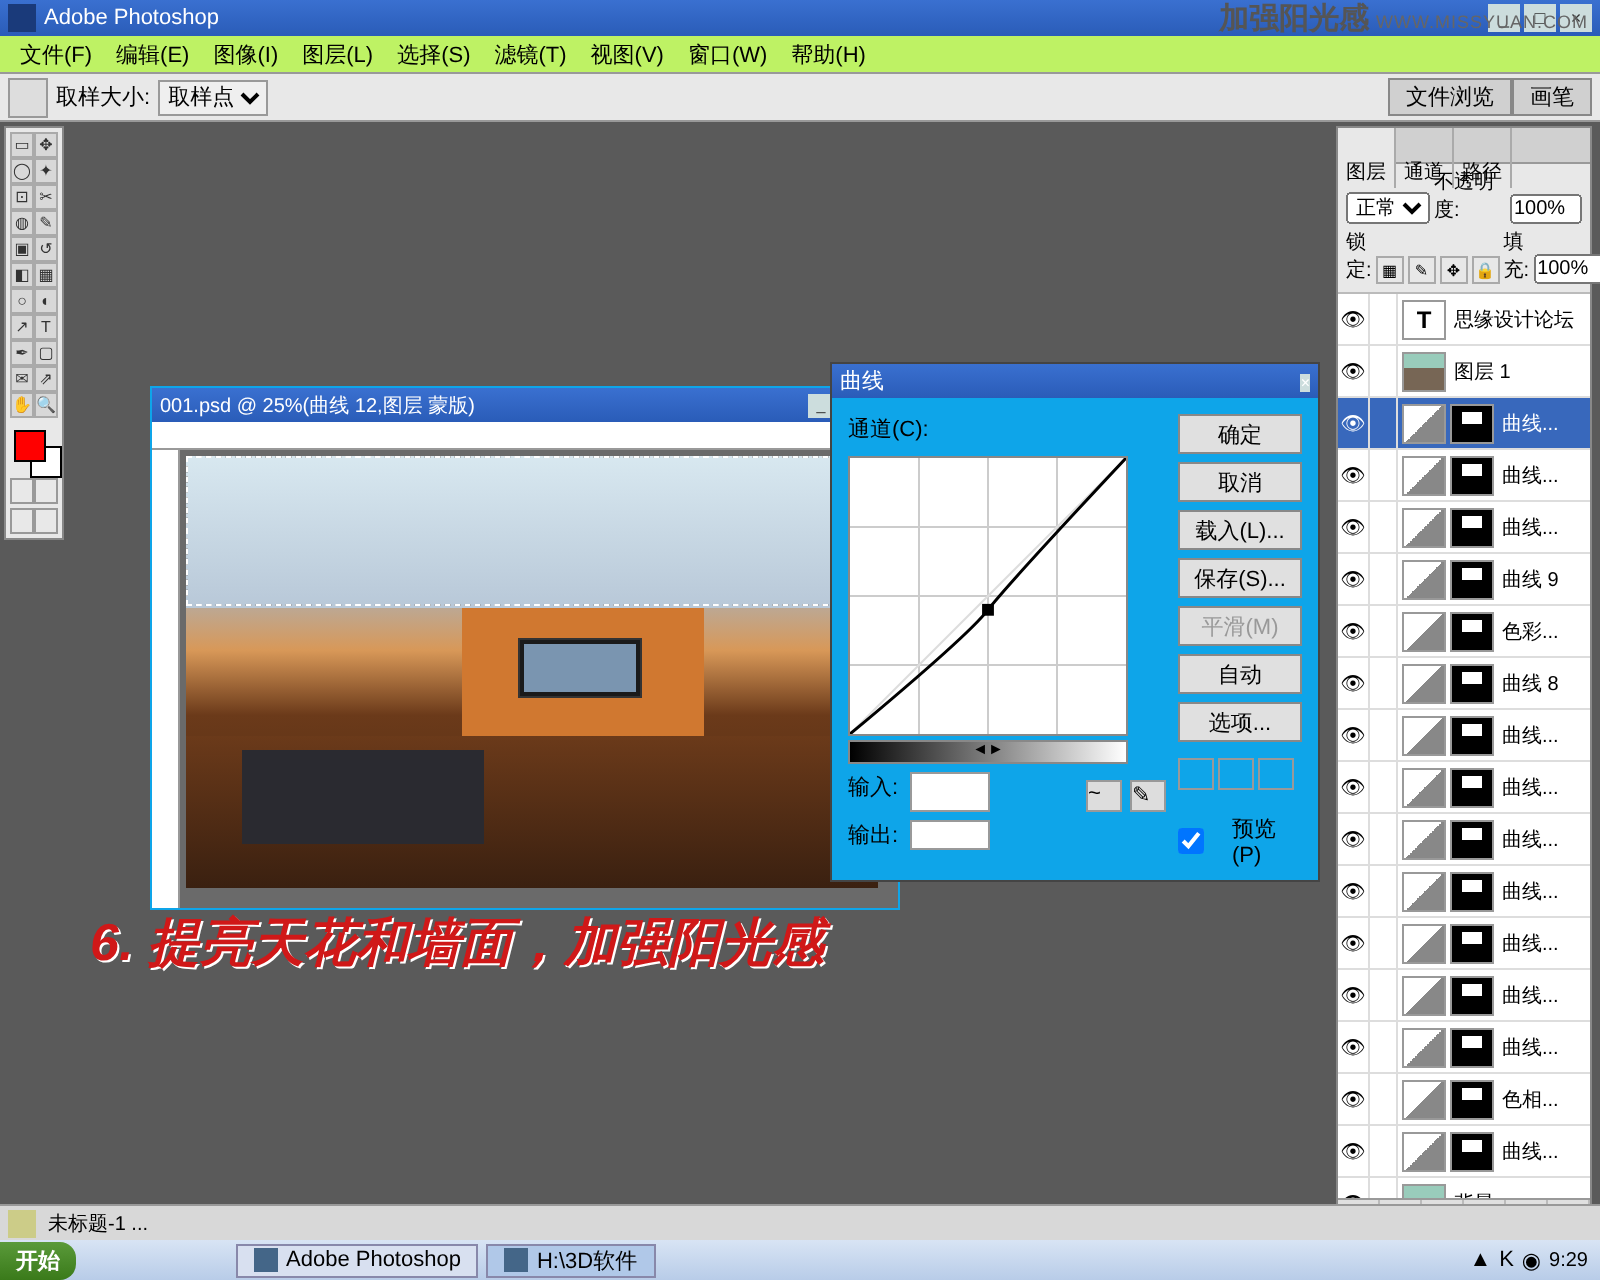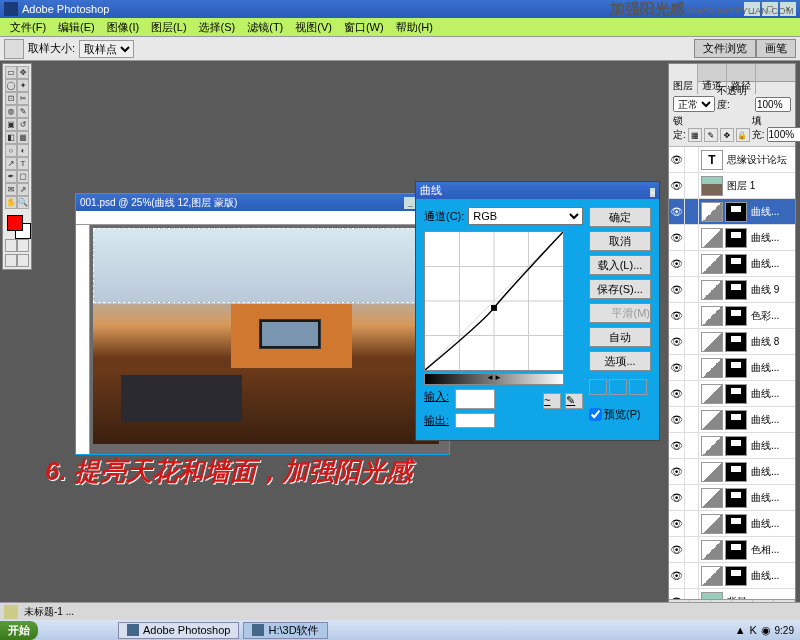--- a/index.html
+++ b/index.html
@@ -48,28 +48,28 @@
 .curves-dialog .cd-title .t { flex: 1; }
 .curves-dialog .cd-title .wc span { width: 13px; height: 12px; background: #cdd; font-size: 8px; }
 .curves-dialog .cd-body { padding: 8px; display: flex; gap: 6px; }
 .cd-left { flex: 1; }
 .cd-left .channel-row { display: flex; align-items: center; gap: 4px; margin-bottom: 6px; }
 .cd-left .channel-row select { flex: 1; font-size: 11px; height: 18px; }
 .cd-left .curve-box { width: 140px; height: 140px; background: #fff; border: 1px solid #888; position: relative; }
 .cd-left .curve-box svg { width: 100%; height: 100%; }
 .cd-left .gradient-bar { width: 140px; height: 12px; background: linear-gradient(90deg,#000,#fff); margin-top: 2px; border: 1px solid #888; position: relative; }
 .cd-left .gradient-bar::after { content: '◄►'; position: absolute; left: 50%; top: -1px; font-size: 8px; transform: translateX(-50%); }
-.cd-left .io-row { display: flex; gap: 6px; margin-top: 4px; font-size: 11px; text-decoration: underline; }
+.cd-left .io-row { display: flex; gap: 6px; margin-top: 4px; font-size: 11px; }
 .cd-left .io-row input { width: 40px; font-size: 10px; border: 1px solid #999; }
 .cd-left .tools-row { display: flex; gap: 4px; margin-top: 4px; }
 .cd-left .tools-row span { width: 18px; height: 16px; border: 1px solid #999; background: #ddd; }
 .cd-right { width: 62px; display: flex; flex-direction: column; gap: 4px; }
 .cd-right button { height: 20px; font-size: 11px; border: 1px solid #888; background: #e0e0e0; cursor: pointer; }
-.cd-right button.disabled { color: #999; text-align: right; }
-.cd-right .preview { margin-top: 8px; font-size: 11px; display: flex; align-items: center; gap: 2px; }
+.cd-right button.disabled { color: #999; }
+.cd-right .preview { margin-top: 8px; font-size: 11px; display: flex; align-items: center; gap: 14px; }
 .annotation { position: absolute; left: 45px; top: 390px; font-size: 26px; font-weight: 900; color: #d01818; font-family: SimHei, sans-serif; text-shadow: 1px 1px 0 #fff; font-style: italic; line-height: 1.6; }
 .annotation .line2 { margin-left: 80px; }
 .layers-panel { position: absolute; right: 4px; top: 2px; width: 128px; height: 555px; background: #e8e8e8; border: 1px solid #888; display: flex; flex-direction: column; }
 .layers-panel .tabs { display: flex; background: #d0d0d0; height: 18px; border-bottom: 1px solid #999; }
 .layers-panel .tabs span { padding: 15px 4px; font-size: 10px; border-right: 1px solid #aaa; }
 .layers-panel .tabs span.active { background: #e8e8e8; }
 .layers-panel .controls { padding: 2px 4px; font-size: 10px; border-bottom: 1px solid #bbb; }
 .layers-panel .controls .row { display: flex; align-items: flex-end; gap: 2px; margin-bottom: 2px; }
 .layers-panel .controls select { flex: 1; font-size: 10px; height: 16px; }
 .layers-panel .controls input { width: 36px; font-size: 10px; }
@@ -234,21 +234,20 @@
 
   <div class="curves-dialog">
     <div class="cd-title">
       <span class="t">曲线</span>
       <div class="wc"><span>×</span></div>
     </div>
     <div class="cd-body">
       <div class="cd-left">
         <div class="channel-row">
           <span>通道(C):</span>
-          <select><option>RGB</option></select>
         </div>
         <div class="curve-box">
           <svg viewBox="0 0 140 140">
             <line x1="35" y1="0" x2="35" y2="140" stroke="#ccc"></line>
               <line x1="70" y1="0" x2="70" y2="140" stroke="#ccc"></line>
               <line x1="105" y1="0" x2="105" y2="140" stroke="#ccc"></line>
             <line x1="0" y1="35" x2="140" y2="35" stroke="#ccc"></line>
               <line x1="0" y1="70" x2="140" y2="70" stroke="#ccc"></line>
               <line x1="0" y1="105" x2="140" y2="105" stroke="#ccc"></line>
             <line x1="0" y1="140" x2="140" y2="0" stroke="#ddd"></line>

